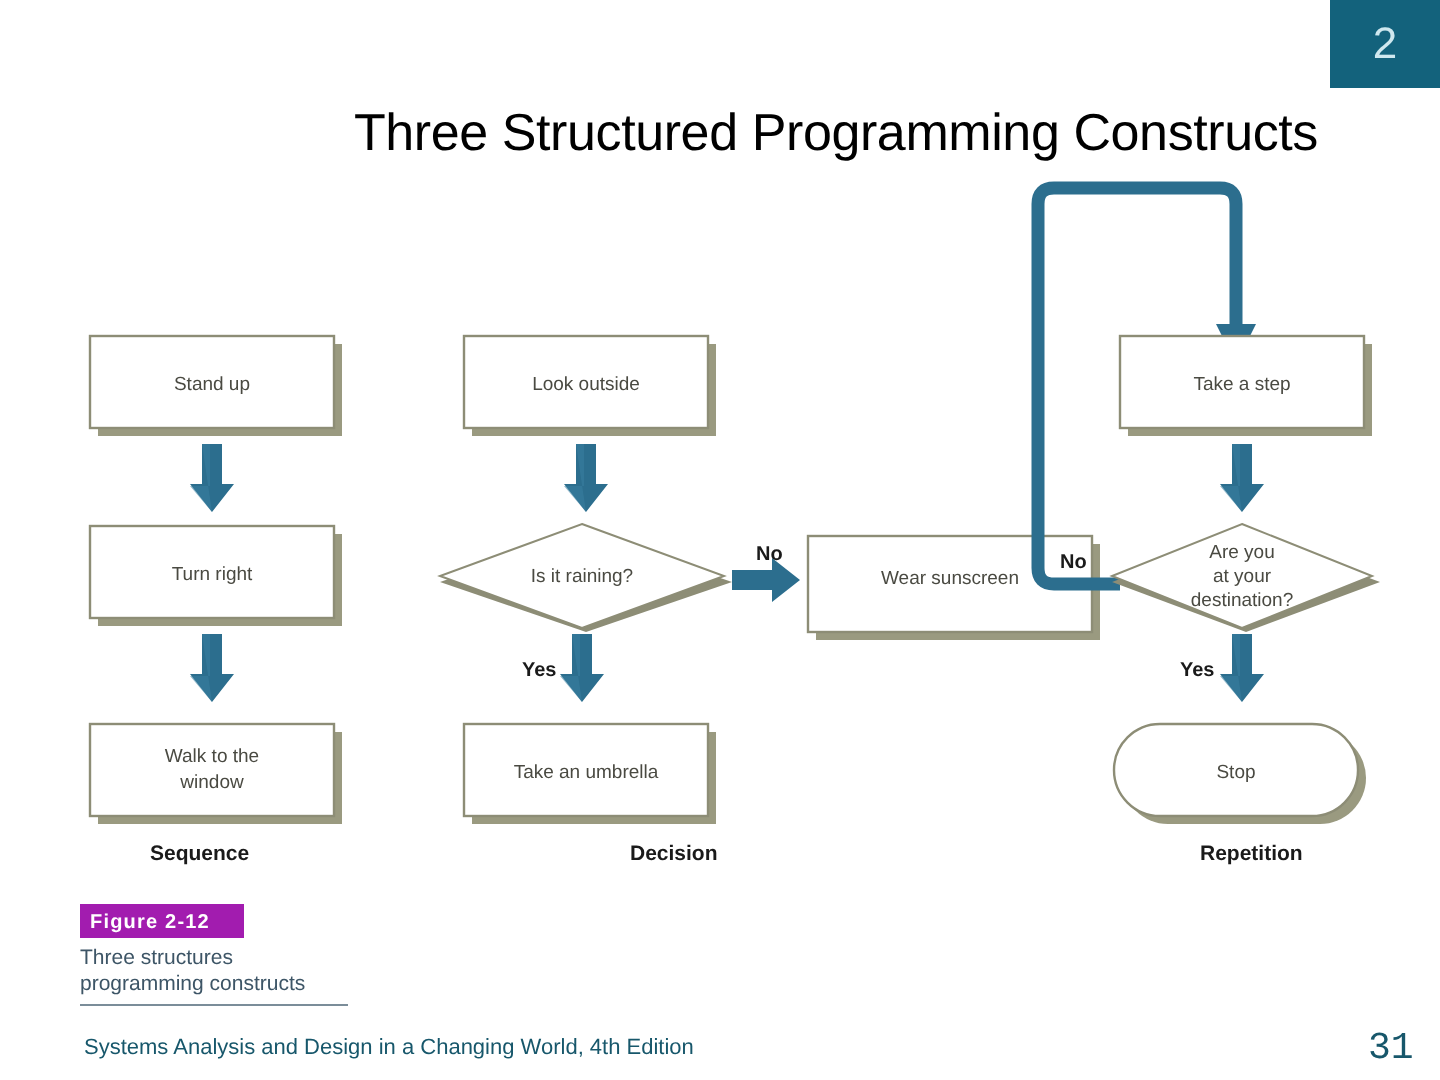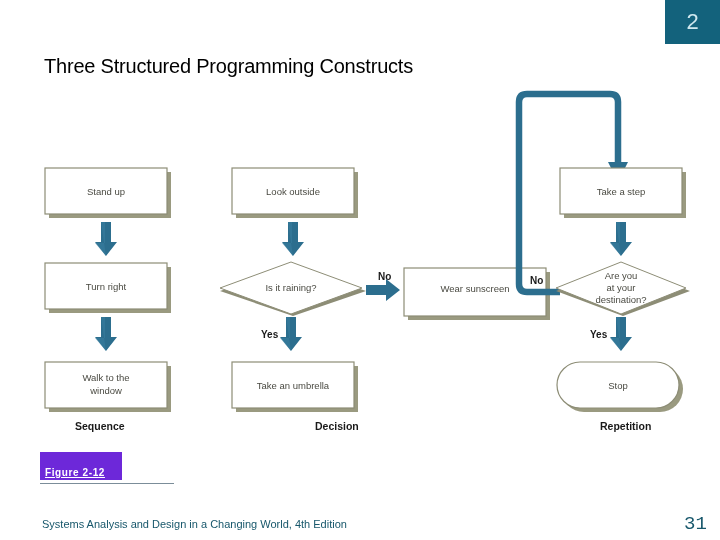--- a/index.html
+++ b/index.html
@@ -35,56 +35,56 @@
     text-align: center;
     font-family: "Liberation Sans", sans-serif;
   }
   
   #slide-title {
     position: absolute;
     left: 44px;
     top: 46px;
     width: 615px;
     height: 40px;
-    font-size: 20px;
+    font-size: 26px;
     line-height: 40px;
     color: #000000;
     font-family: "Liberation Sans", sans-serif;
     letter-spacing: -0.2px;
     white-space: nowrap;
+    text-align: right;
   }
   
   #figure-area {
     position: absolute;
     left: 0px;
     top: 86px;
     width: 650px;
     height: 420px;
   }
   #figure-svg { display: block; }
 
   
   #figure-caption {
     position: absolute;
     left: 40px;
     top: 452px;
     width: 134px;
   }
   #figure-caption-tag {
     display: block;
-    background: #6d28d9;
+    background: #a21caf;
     color: #ffffff;
     font-size: 10px;
     font-weight: bold;
     letter-spacing: 0.6px;
-    padding: 15px 5px 2px 5px;
+    padding: 4px 5px 2px 5px;
     width: 72px;
     box-sizing: content-box;
     font-family: "Liberation Sans", sans-serif;
-    text-decoration: underline;
   }
   #figure-caption-text {
     display: block;
     color: #3d5566;
     font-size: 10.5px;
     line-height: 13px;
     padding-top: 4px;
     width: 130px;
     font-family: "Liberation Sans", sans-serif;
   }
@@ -260,20 +260,21 @@
         <text x="618" y="303" text-anchor="middle" class="flow-label">Stop</text>
       </g>
 
       <text x="600" y="344" class="col-caption">Repetition</text>
 
     </svg>
   </div>
 
   <div id="figure-caption">
     <span id="figure-caption-tag">Figure 2-12</span>
+    <span id="figure-caption-text">Three structures programming constructs</span>
     <div id="figure-caption-rule"></div>
   </div>
 
   <div id="footer-source">Systems Analysis and Design in a Changing World, 4th Edition</div>
 
   <div id="footer-page-number">31</div>
 
 </div>
 
 </body></html>

